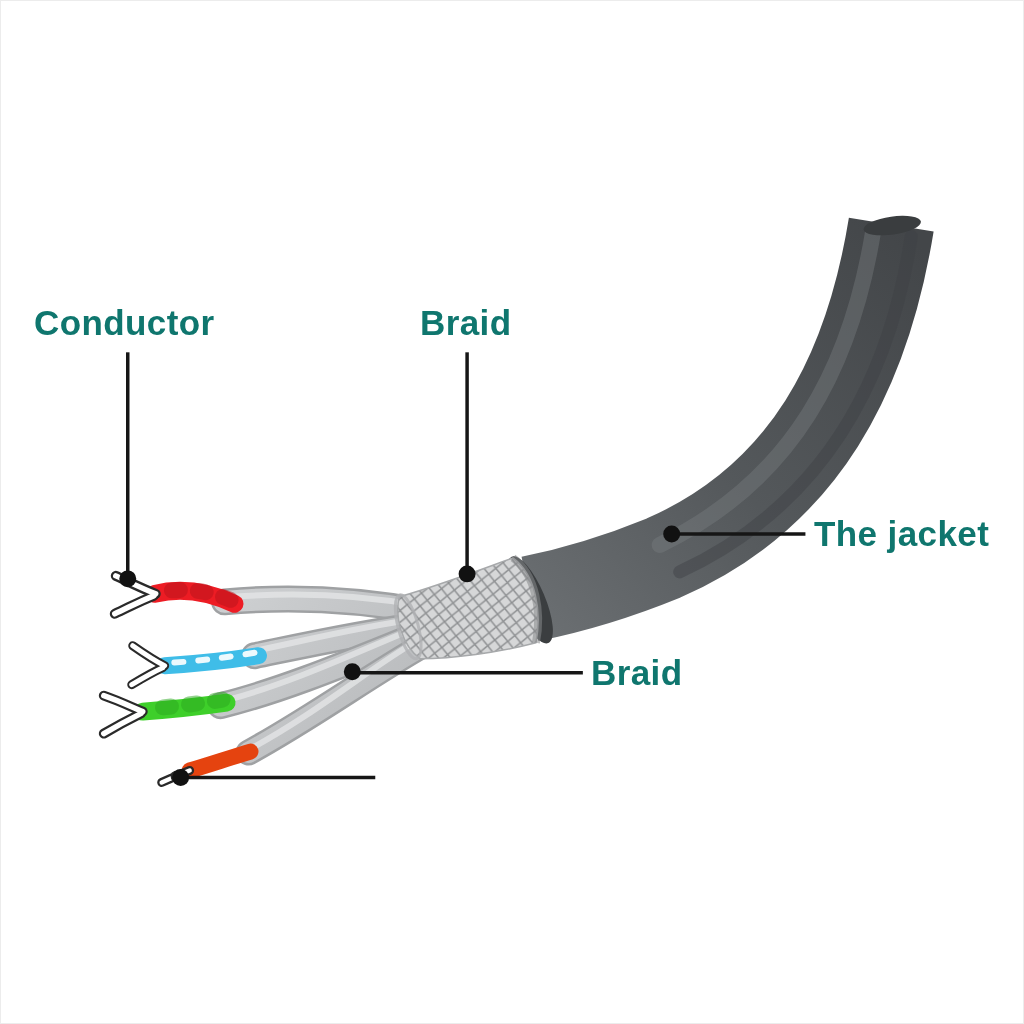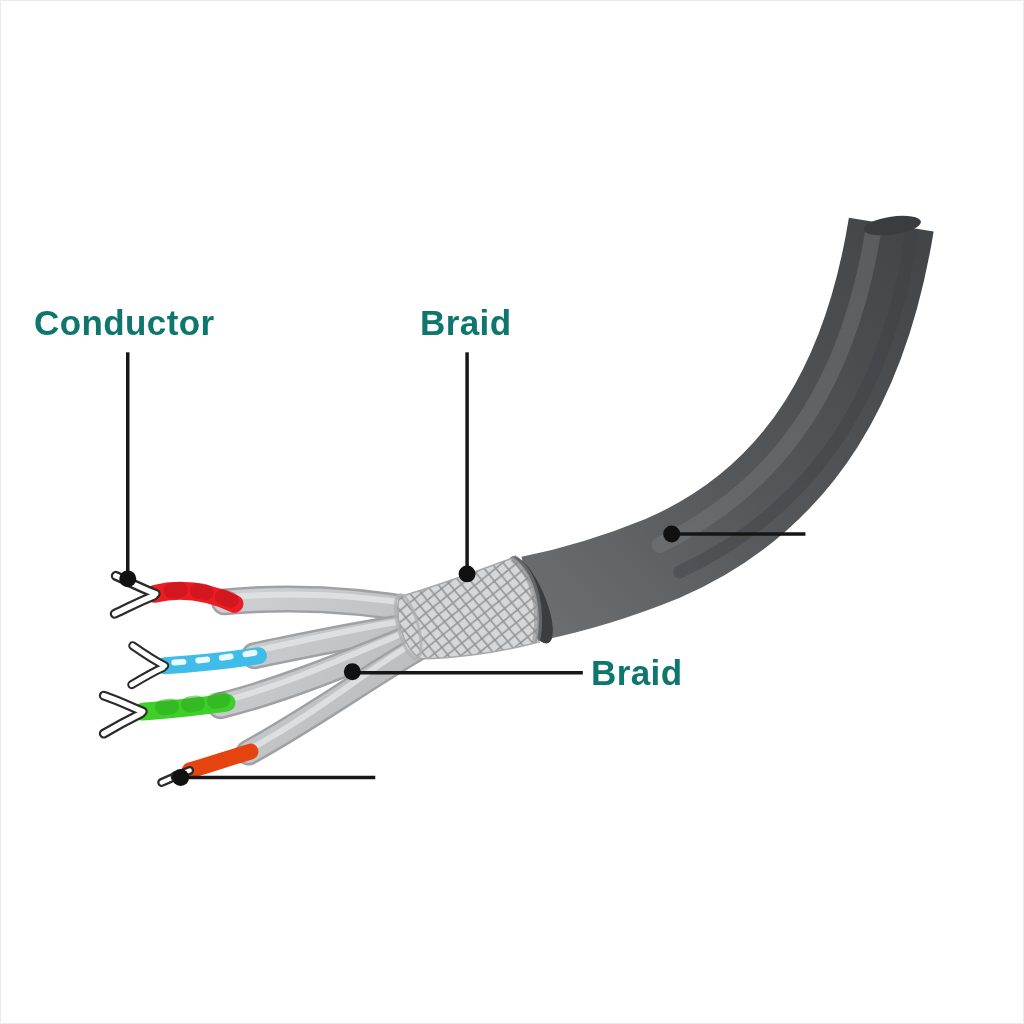--- a/index.html
+++ b/index.html
@@ -136,15 +136,16 @@
       <circle cx="127" cy="579" r="8.5"></circle>
       <circle cx="467" cy="574" r="8.5"></circle>
       <circle cx="672" cy="534" r="8.5"></circle>
       <circle cx="352" cy="672" r="8.5"></circle>
       <circle cx="180" cy="778" r="8.5"></circle>
     </g>
   </svg>
 
   <div class="lbl" style="left:33px;top:303px;">Conductor</div>
   <div class="lbl" style="left:419px;top:303px;">Braid</div>
+  <div class="lbl" style="left:813px;top:514px;">The jacket</div>
   <div class="lbl" style="left:590px;top:653px;">Braid</div>
 
 </div>
 
 </body></html>

